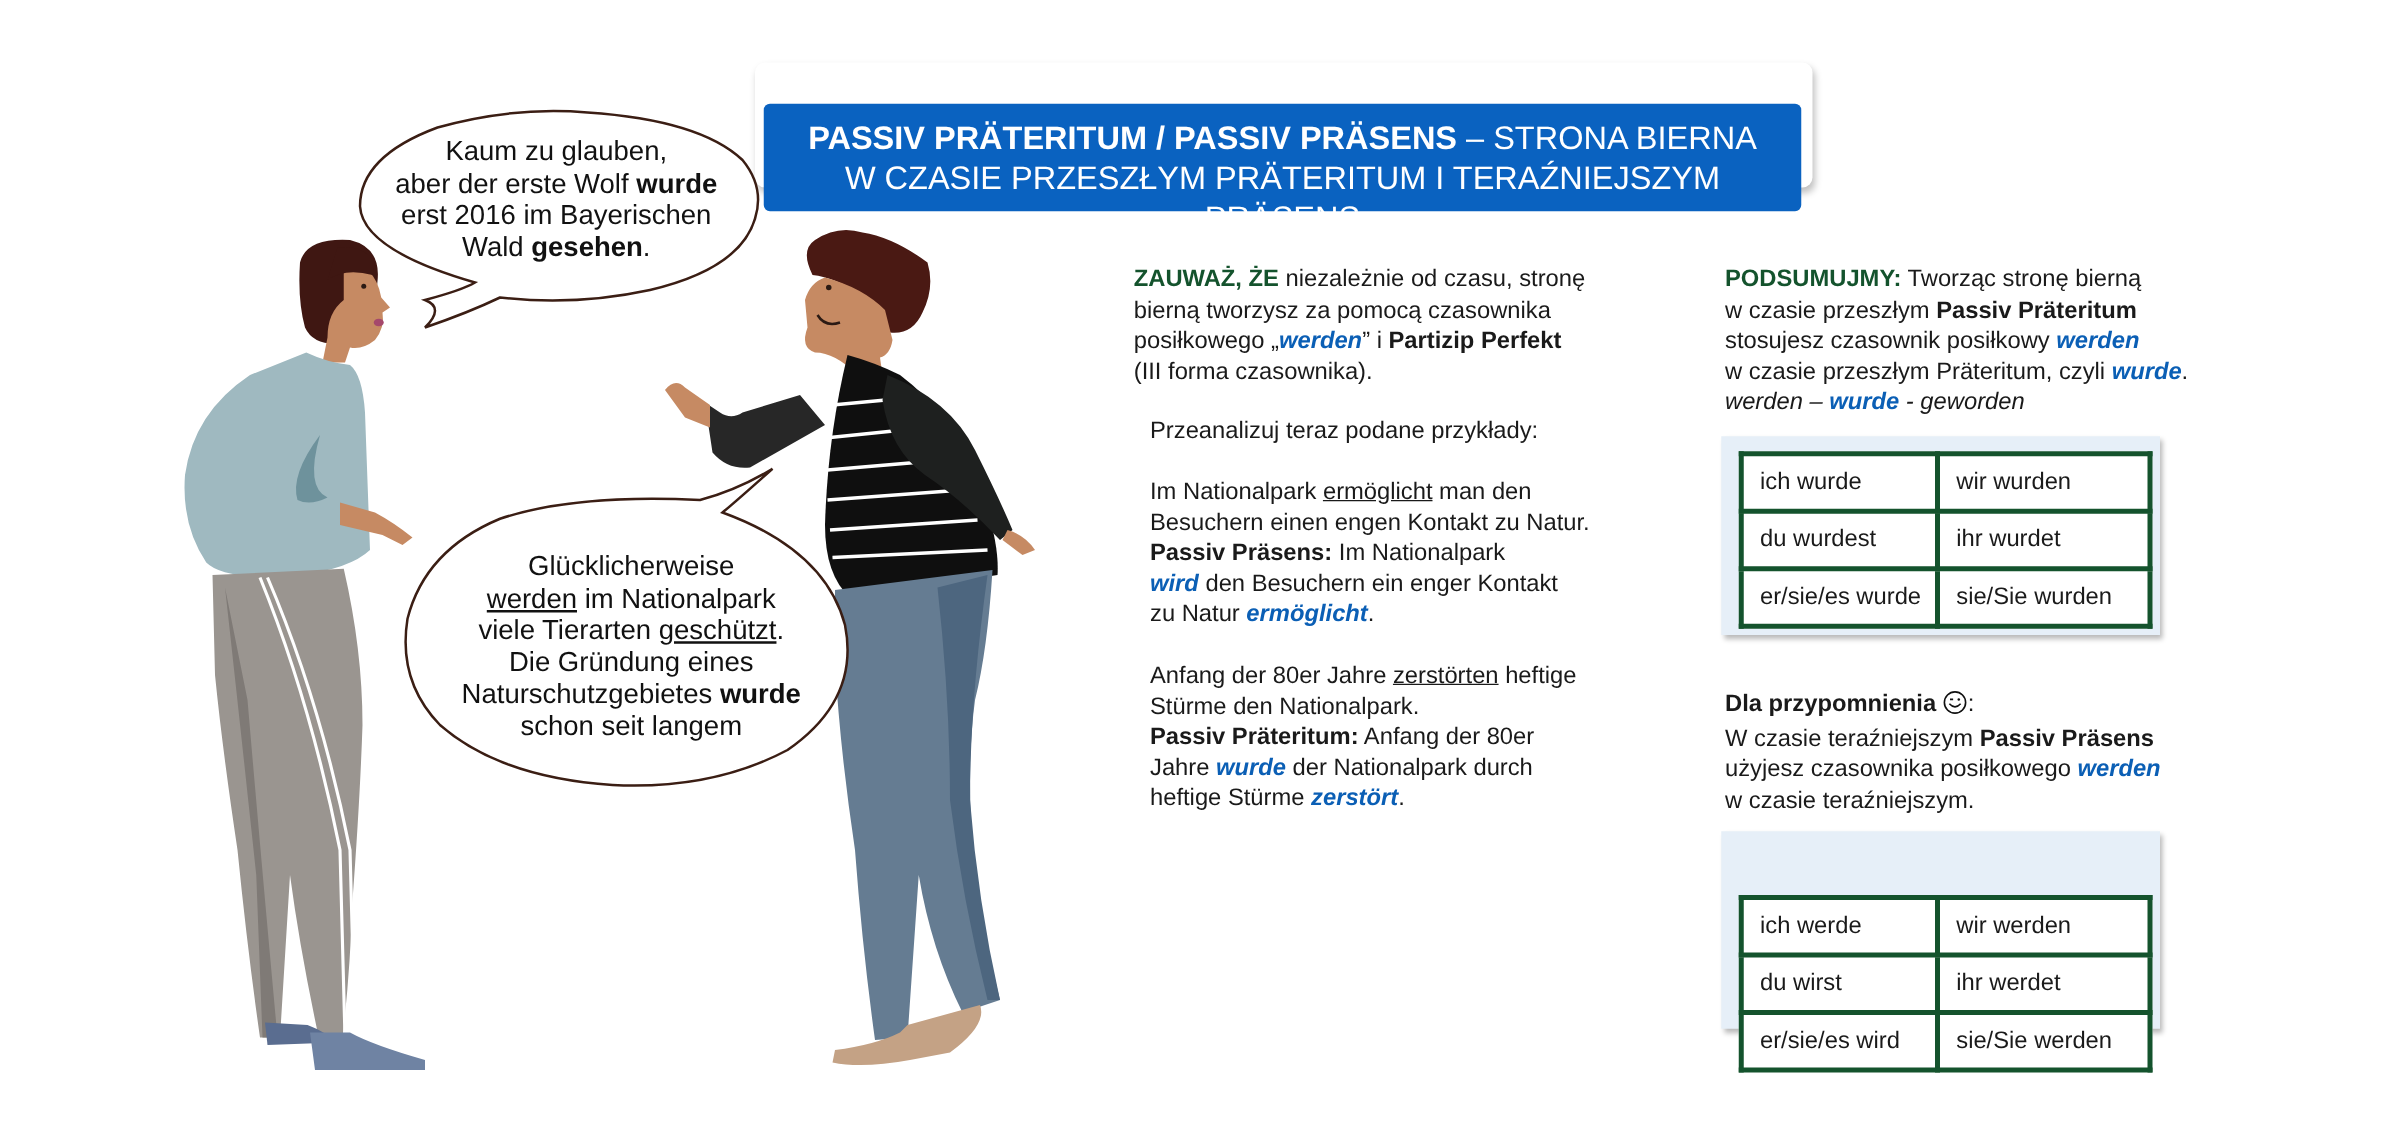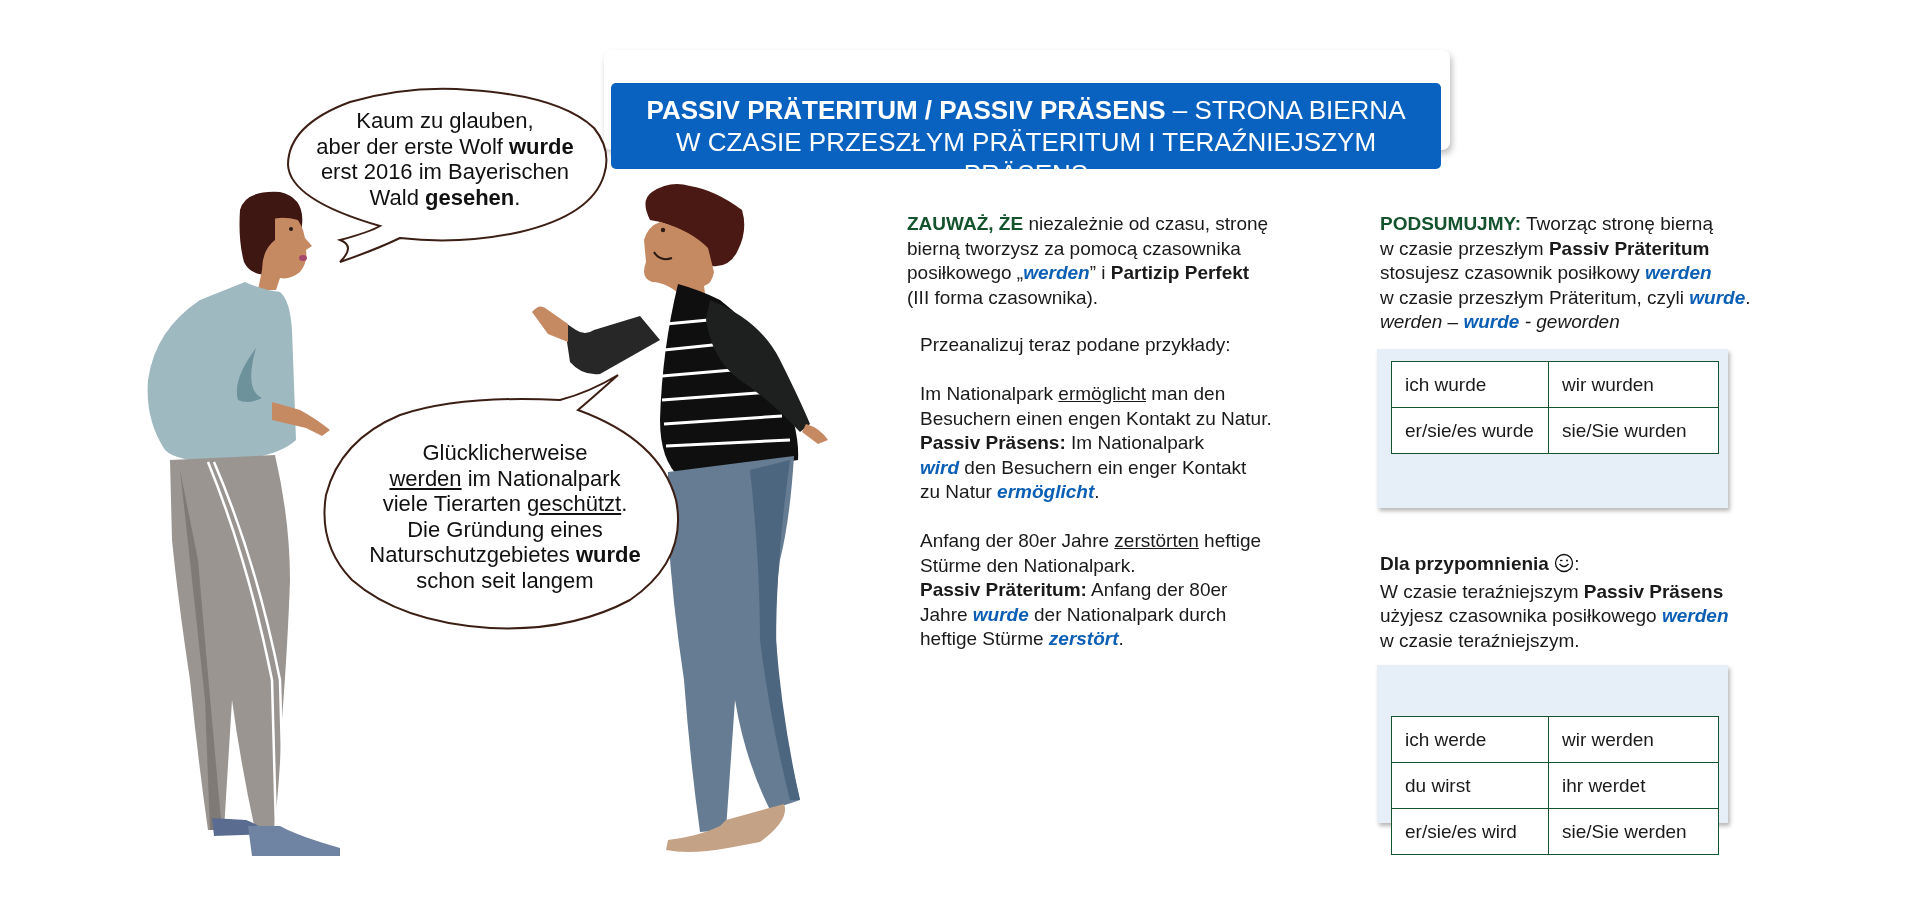--- a/index.html
+++ b/index.html
@@ -15,21 +15,21 @@
   
   .col { font-size:19px; line-height:24.5px; color:#1a1a1a; }
   .purple { color:#14532d; font-weight:700; }
   .blue { color:#0b5fb5; font-weight:700; font-style:italic; }
   .bold { font-weight:700; }
   .ital { font-style:italic; }
   .ul { text-decoration:underline; }
   
   .tframe { background:#e6eff8; box-shadow:2px 3px 4px rgba(0,0,0,0.28); }
   table.conj { position:absolute; border-collapse:collapse; background:#ffffff; font-size:19px; }
-  table.conj td { border:1px solid #14532d; padding:0 0 0 13px; height:46px; width:157px; box-sizing:border-box; }
+  table.conj td { border:4px solid #14532d; padding:0 0 0 13px; height:46px; width:157px; box-sizing:border-box; }
   table.conj td + td { width:170px; padding-left:13px; }
   
   .bubble-text { text-align:center; font-size:22px; line-height:25.5px; color:#111; }
   svg { position:absolute; }
 </style>
 </head>
 <body>
 
 <div class="abs banner-frame"></div>
 <div class="abs banner">
@@ -148,20 +148,24 @@
 </div>
 
 <div class="abs tframe" style="left:1377px;top:349px;width:351px;height:159px;"></div>
 <table class="conj" style="left:1391px;top:361px;">
   <tbody>
       <tr>
     <td>ich wurde</td>
     <td>wir wurden</td>
   </tr>
   <tr>
+    <td>du wurdest</td>
+    <td>ihr wurdet</td>
+  </tr>
+  <tr>
     <td>er/sie/es wurde</td>
     <td>sie/Sie wurden</td>
   </tr>
 </tbody>
   </table>
 
 <div class="abs col" style="left:1380px;top:552px;width:420px;">
   <div><span class="bold">Dla przypomnienia</span> <span style="display:inline-block;vertical-align:-3px;">
       <svg width="20" height="20" viewBox="0 0 20 20" style="position:static;">
           <circle cx="10" cy="10" r="8.5" fill="none" stroke="#111" stroke-width="1.3"></circle>

